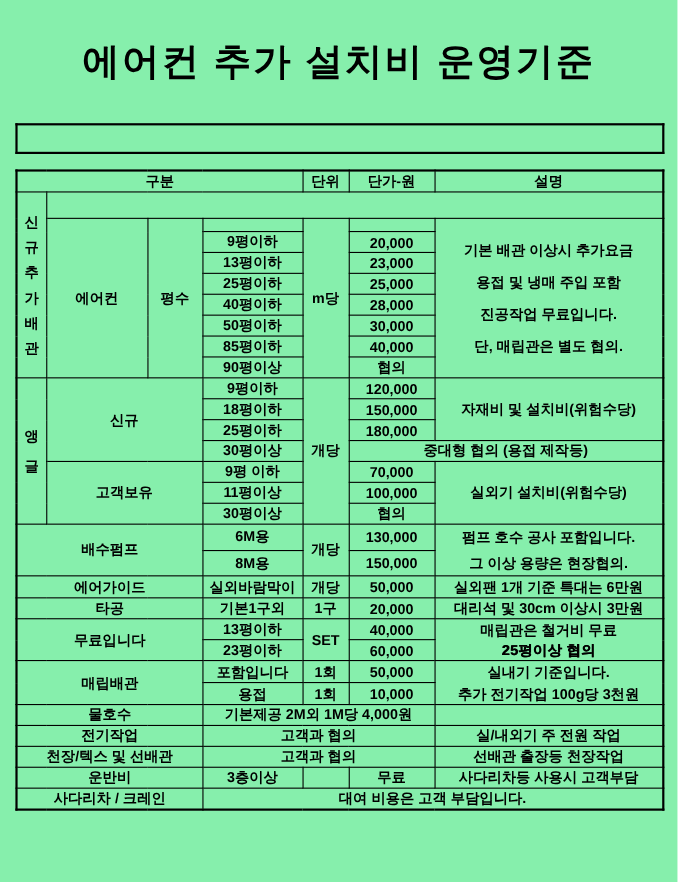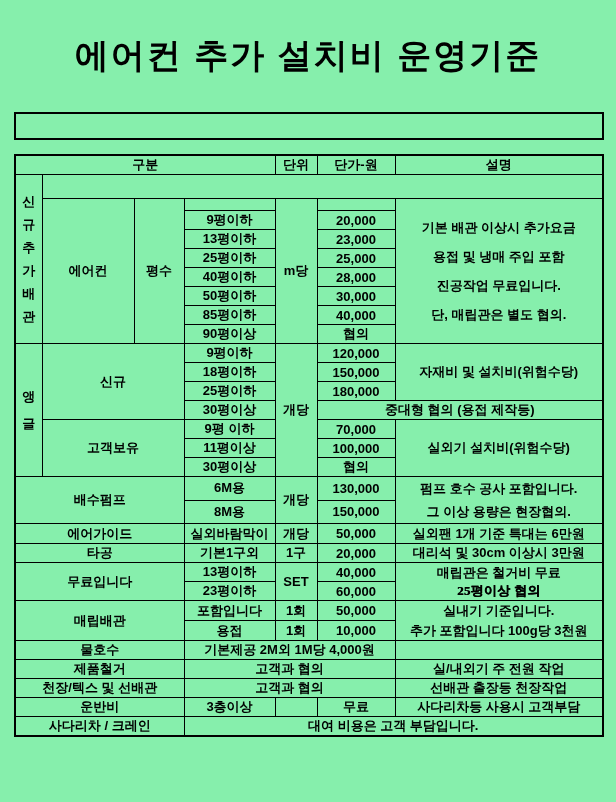--- a/index.html
+++ b/index.html
@@ -27,21 +27,21 @@
     font-size:13px;padding:0 2px;overflow:hidden;
   }
   .vlabel{font-size:14px;line-height:23px;white-space:pre-line;padding:0;}
   .vlabel2{font-size:14px;line-height:27px;white-space:pre-line;padding:0;}
   .left{text-align:left;padding-left:6px;}
   .descL{text-align:left;padding-left:6px;}
   .descA{text-align:left;padding-left:8px;line-height:29px;font-size:13.5px;}
   .ml{white-space:pre-line;}
   .num{font-family:Liberation Sans, sans-serif;font-size:14.5px;}
   .small{font-size:11px;font-family:Liberation Serif, serif;}
-  .xbold{text-shadow:0.5px 0 currentColor;letter-spacing:0.3px;font-family:Liberation Serif, serif;}
+  .xbold{text-shadow:0.5px 0 currentColor;letter-spacing:0.3px;}
   .lh22{line-height:23px;}
   .lh19{line-height:19.5px;}
 </style>
 </head>
 <body>
 
 <div class="doc">
 
   <div class="title">에어컨 추가 설치비 운영기준</div>
 
@@ -205,36 +205,36 @@
         <td class="left">23평이하</td>
         <td class="num">60,000</td>
       </tr>
 
       <tr style="height:19px">
         <td colspan="3" rowspan="2">매립배관</td>
         <td class="left">포함입니다</td>
         <td>1회</td>
         <td class="num">50,000</td>
         <td rowspan="2" class="descL ml lh19">실내기 기준입니다.
-추가 포함입니다 100g당 3천원</td>
+추가 전기작업 100g당 3천원</td>
       </tr>
       <tr style="height:19px">
         <td class="left">용접</td>
         <td>1회</td>
         <td class="num">10,000</td>
       </tr>
 
       <tr style="height:17px">
         <td colspan="3">물호수</td>
         <td colspan="3">기본제공 2M외 1M당 4,000원</td>
         <td></td>
       </tr>
 
       <tr style="height:15px">
-        <td colspan="3">제품철거</td>
+        <td colspan="3">전기작업</td>
         <td colspan="3">고객과 협의</td>
         <td class="descL">실/내외기 주 전원 작업</td>
       </tr>
 
       <tr style="height:18px">
         <td colspan="3">천장/텍스 및 선배관</td>
         <td colspan="3">고객과 협의</td>
         <td class="descL">선배관 출장등 천장작업</td>
       </tr>
 

